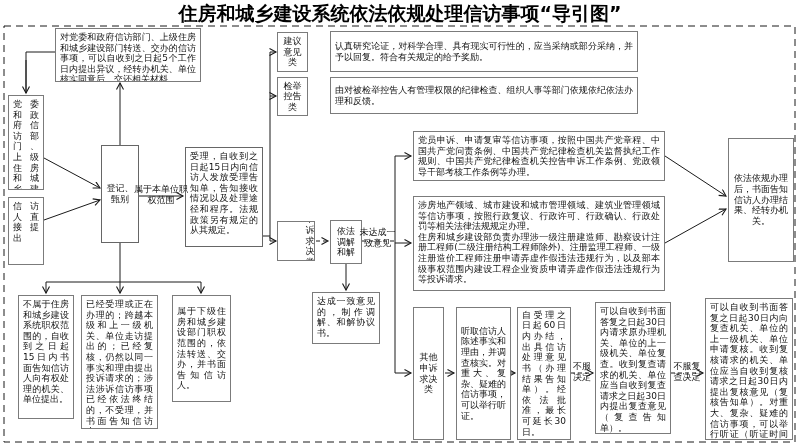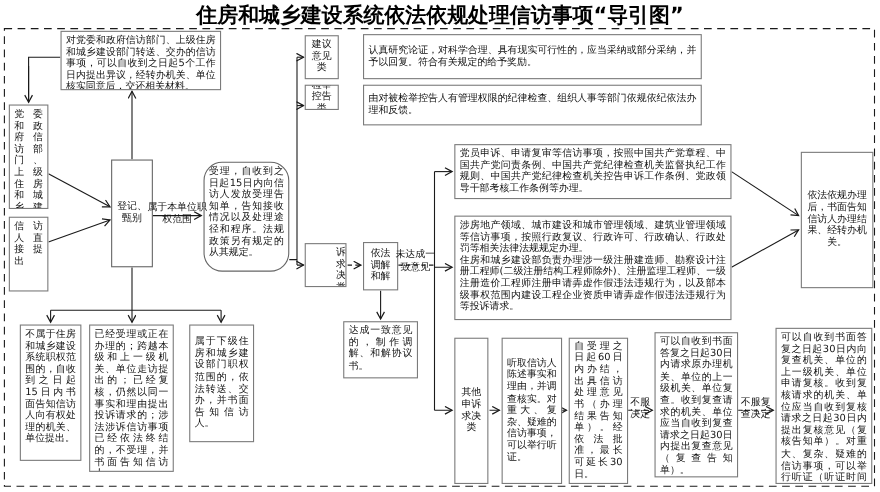--- a/index.html
+++ b/index.html
@@ -84,28 +84,28 @@
       <line x1="671" y1="373" x2="703" y2="373" stroke-dasharray="4 3" marker-end="url(#arr)"></line>
     </g>
   </svg>
 
   <div class="box" style="left:55px;top:28px;width:146px;height:54px;">对党委和政府信访部门、上级住房和城乡建设部门转送、交办的信访事项，可以自收到之日起5个工作日内提出异议，经转办机关、单位核实同意后，交还相关材料。</div>
 
   <div class="box" style="left:8px;top:95px;width:36px;height:95px;">党委和政府信访部门、上级住房和城乡建设部门转送、交办</div>
   <div class="box" style="left:8px;top:197px;width:36px;height:68px;">信访人直接提出</div>
 
   <div class="box bold-border vcenter ctext" style="left:101px;top:145px;width:38px;height:98px;">登记、甄别</div>
-  <div class="box bold-border" style="left:185px;top:147px;width:78px;height:100px;border-radius:17px;">受理，自收到之日起15日内向信访人发放受理告知单，告知接收情况以及处理途径和程序。法规政策另有规定的从其规定。</div>
+  <div class="box bold-border" style="left:185px;top:147px;width:78px;height:100px;">受理，自收到之日起15日内向信访人发放受理告知单，告知接收情况以及处理途径和程序。法规政策另有规定的从其规定。</div>
 
   <div class="box" style="left:18px;top:295px;width:56px;height:124px;">不属于住房和城乡建设系统职权范围的，自收到之日起15日内书面告知信访人向有权处理的机关、单位提出。</div>
   <div class="box" style="left:81px;top:295px;width:77px;height:134px;">已经受理或正在办理的；跨越本级和上一级机关、单位走访提出的；已经复核，仍然以同一事实和理由提出投诉请求的；涉法涉诉信访事项已经依法终结的，不受理，并书面告知信访人。</div>
   <div class="box vcenter" style="left:172px;top:295px;width:59px;height:107px;">属于下级住房和城乡建设部门职权范围的，依法转送、交办，并书面告知信访人。</div>
 
   <div class="box vcenter ctext" style="left:277px;top:32px;width:31px;height:40px;">建议意见类</div>
-  <div class="box vcenter ctext" style="left:277px;top:77px;width:31px;height:23px;">检举控告类</div>
+  <div class="box vcenter ctext" style="left:277px;top:77px;width:31px;height:39px;">检举控告类</div>
   <div class="box vcenter ctext" style="left:277px;top:221px;width:31px;height:40px;padding-left:32px;">申诉求决类</div>
 
   <div class="box vcenter" style="left:330px;top:31px;width:308px;height:41px;">认真研究论证，对科学合理、具有现实可行性的，应当采纳或部分采纳，并予以回复。符合有关规定的给予奖励。</div>
   <div class="box vcenter" style="left:330px;top:77px;width:308px;height:37px;">由对被检举控告人有管理权限的纪律检查、组织人事等部门依规依纪依法办理和反馈。</div>
 
   <div class="box vcenter ctext" style="left:330px;top:220px;width:32px;height:44px;">依法调解和解</div>
   <div class="box" style="left:312px;top:292px;width:68px;height:52px;">达成一致意见的，制作调解、和解协议书。</div>
 
   <div class="box" style="left:413px;top:131px;width:252px;height:50px;">党员申诉、申请复审等信访事项，按照中国共产党章程、中国共产党问责条例、中国共产党纪律检查机关监督执纪工作规则、中国共产党纪律检查机关控告申诉工作条例、党政领导干部考核工作条例等办理。</div>
   <div class="box prelines" style="left:413px;top:196px;width:252px;height:95px;">涉房地产领域、城市建设和城市管理领域、建筑业管理领域等信访事项，按照行政复议、行政许可、行政确认、行政处罚等相关法律法规规定办理。

